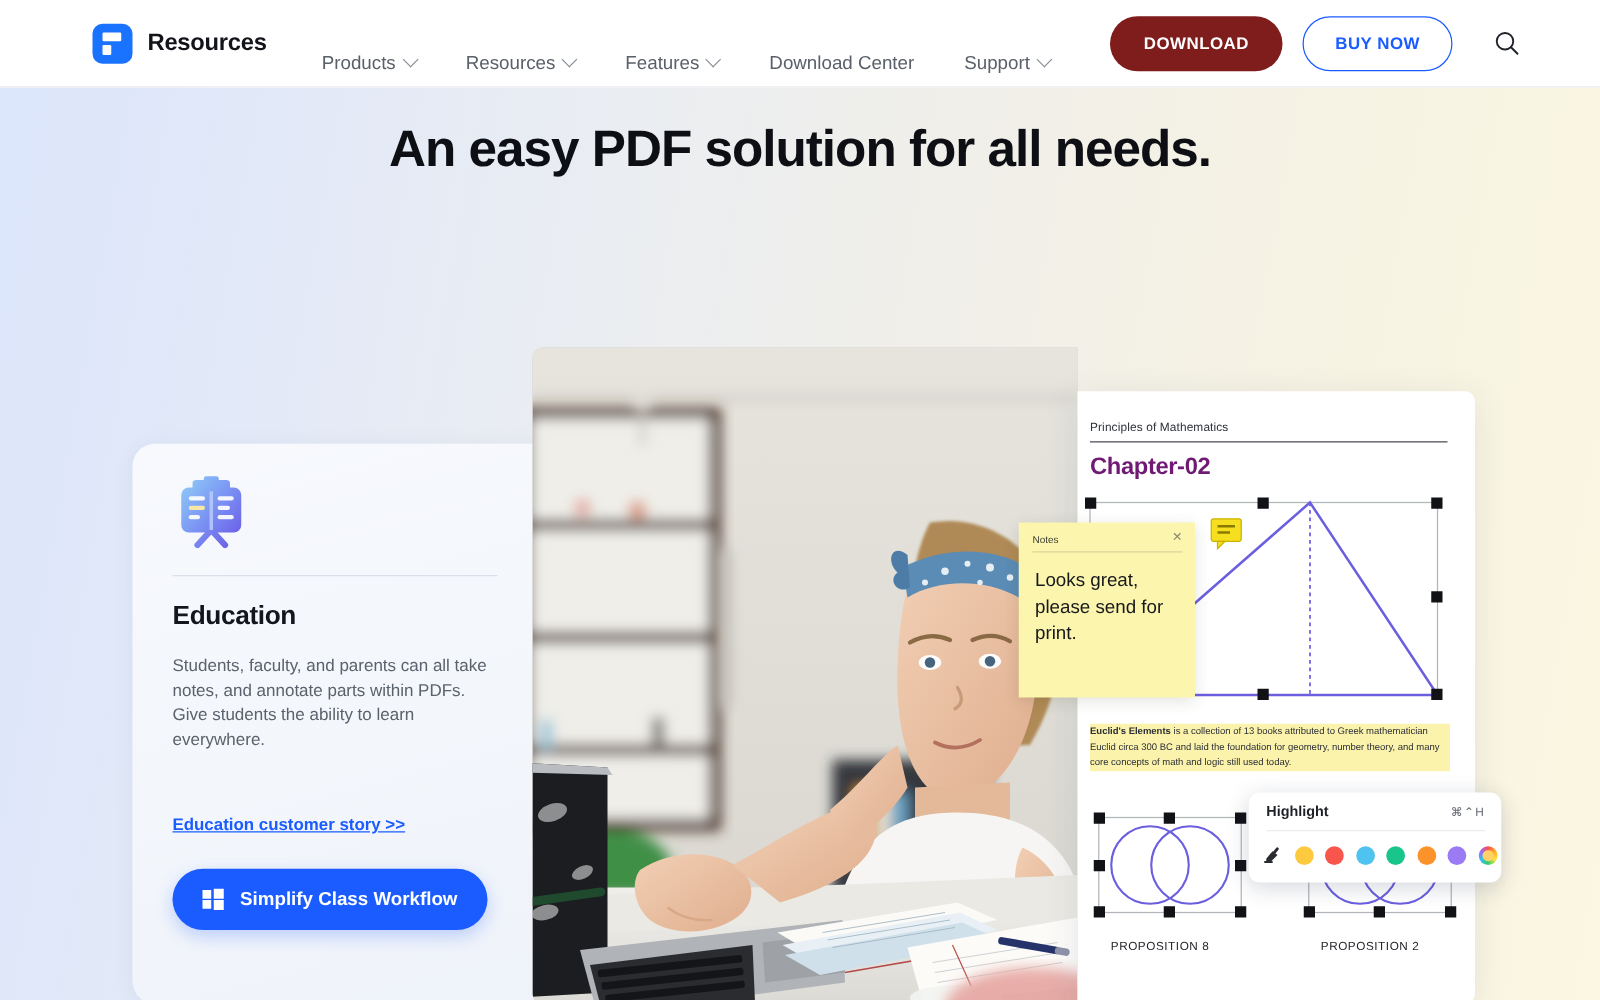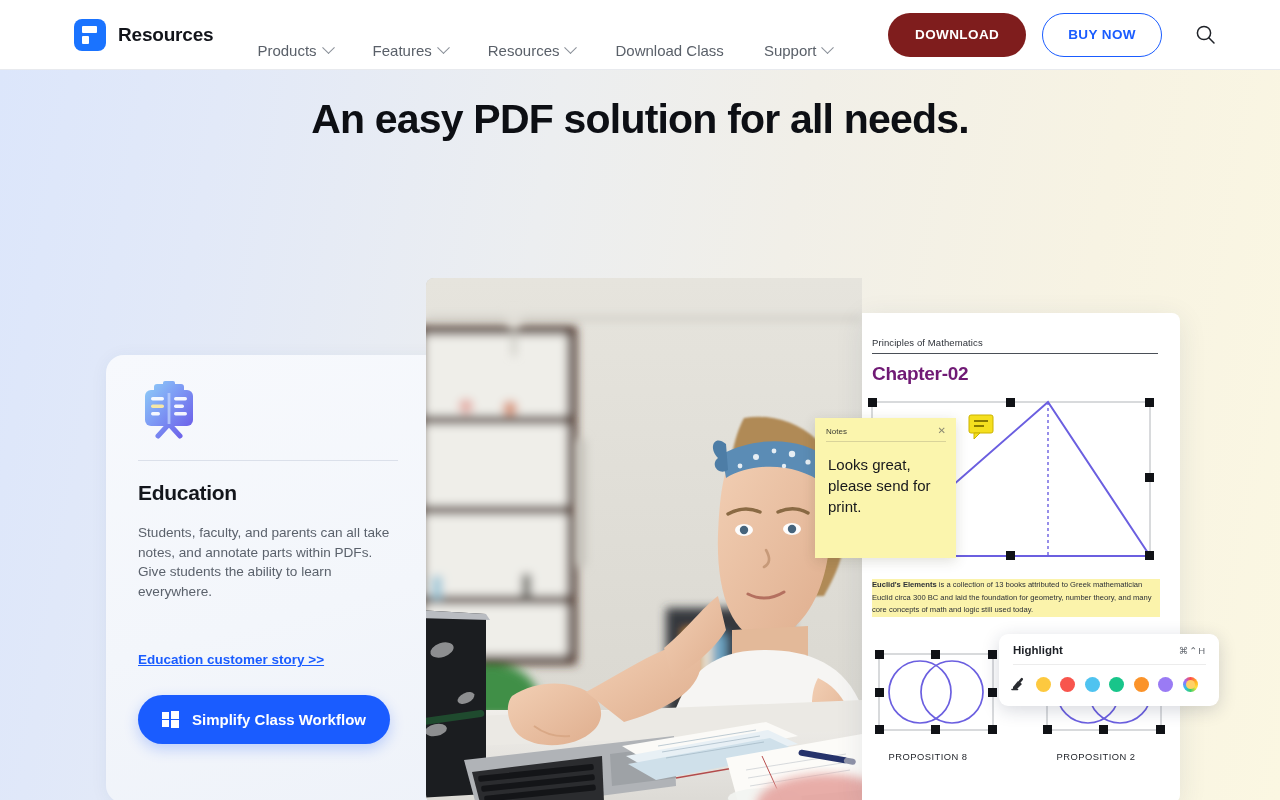--- a/index.html
+++ b/index.html
@@ -187,21 +187,21 @@
   .sticky-title { font-size: 8px; color: #3c3d33; font-weight: 400; }
   .sticky-x { font-size: 10px; color: #8b8a72; cursor: pointer; line-height: 1; }
   .sticky-body {
     position: absolute; left: 13px; top: 36px; width: 118px;
     font-size: 15px; line-height: 21px; color: #17181c;
   }
 
   
   .hl-pop {
     position: absolute; left: 999px; top: 564px;
-    width: 220px; height: 72px; background: #fff;
+    width: 202px; height: 72px; background: #fff;
     border-radius: 9px;
     box-shadow: 0 4px 18px rgba(30,40,70,.18);
     z-index: 14;
   }
   .hl-top {
     position: absolute; left: 14px; right: 13px; top: 10px;
     display: flex; align-items: center; justify-content: space-between;
     padding-bottom: 8px; border-bottom: 1px solid #ececec;
   }
   .hl-label { font-size: 11.5px; color: #1d2026; font-weight: 600; }
@@ -229,29 +229,29 @@
     <div class="brand-logo"></div>
     <div class="brand-name">Resources</div>
   </div>
 
   <div class="nav-links">
     <div class="nav-item">
       <span>Products</span>
       <span class="chev"></span>
     </div>
     <div class="nav-item">
+      <span>Resources</span>
+      <span class="chev"></span>
+    </div>
+    <div class="nav-item">
       <span>Features</span>
       <span class="chev"></span>
     </div>
     <div class="nav-item">
-      <span>Resources</span>
-      <span class="chev"></span>
-    </div>
-    <div class="nav-item">
-      <span>Download Class</span>
+      <span>Download Center</span>
     </div>
     <div class="nav-item">
       <span>Support</span>
       <span class="chev"></span>
     </div>
   </div>
 
   <div class="nav-actions">
     <button class="btn-download">DOWNLOAD</button>
     <button class="btn-buy">BUY NOW</button>

